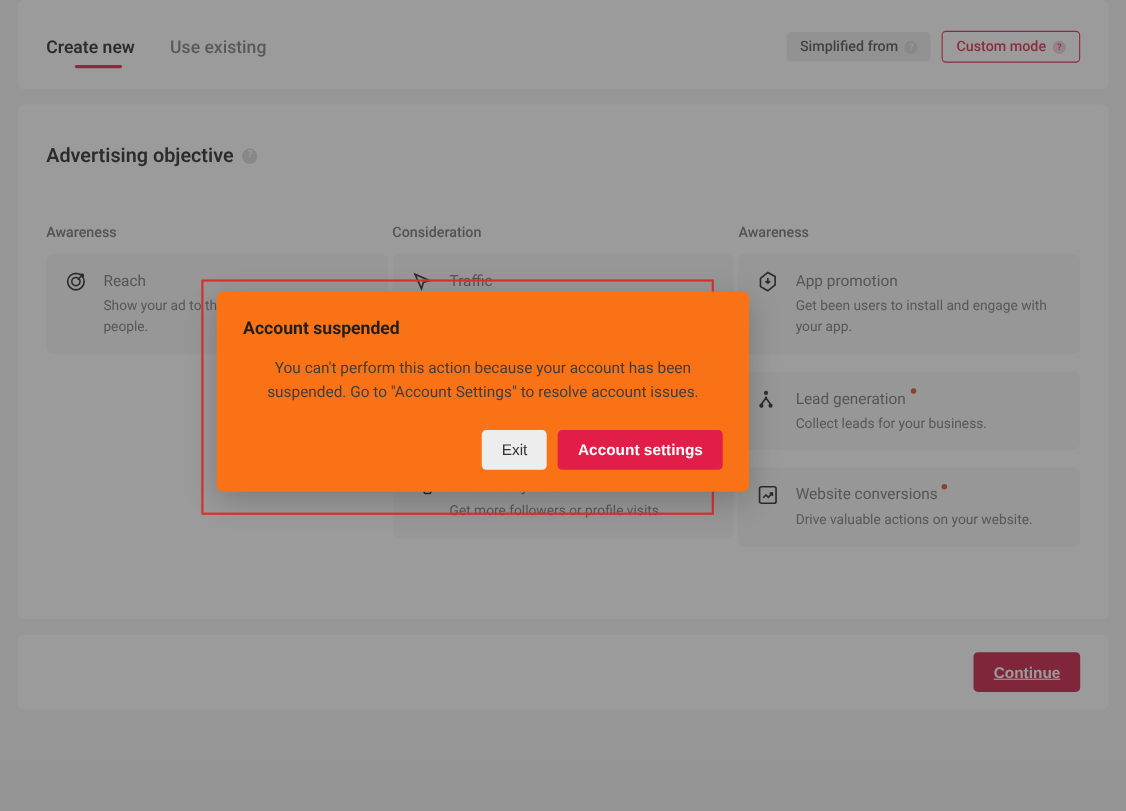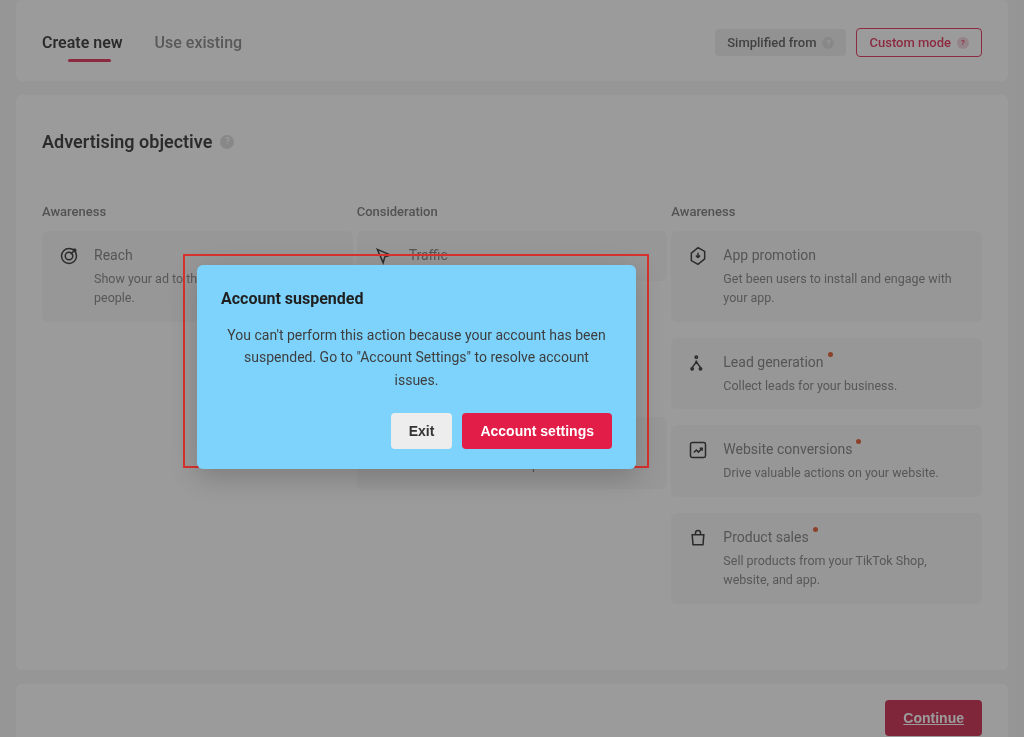--- a/index.html
+++ b/index.html
@@ -101,40 +101,40 @@
   
   .footer-card {
     padding: 16px 26px; display: flex; justify-content: flex-end;
   }
   .btn {
     border: none; border-radius: 4px; font-size: 14px; font-weight: 600;
     padding: 10px 18px; cursor: pointer;
   }
   .btn-primary { background: #e11d48; color: #fff; }
   .btn-primary.darker { background: #c8153e; text-decoration: underline; }
-  .btn-secondary { background: #ededed; color: #333; font-weight: 700; }
+  .btn-secondary { background: #ededed; color: #333; font-weight: 400; }
 
   
   .overlay {
     position: absolute; inset: 0;
     background: rgba(55,55,55,0.5);
     display: flex; align-items: flex-start; justify-content: center;
   }
   .modal-frame {
     position: absolute;
     left: 183px; top: 254px;
     width: 466px; height: 214px;
     border: 2px solid #d7322f;
     pointer-events: none;
   }
   .modal {
     position: absolute;
     left: 197px; top: 265px;
-    width: 439px;
-    background: #7dd3fc; border-radius: 6px;
+    width: 484px;
+    background: #f97316; border-radius: 6px;
     padding: 24px 24px 20px 24px;
     box-shadow: 0 8px 28px rgba(0,0,0,0.2);
   }
   .modal h3 {
     font-size: 16px; font-weight: 700; color: #1f1f1f; margin-bottom: 16px;
   }
   .modal p {
     font-size: 14px; color: #3e3e3e; line-height: 1.6; margin-bottom: 22px; text-align: center;
   }
   .modal-actions { display: flex; justify-content: flex-end; gap: 10px; }
@@ -251,32 +251,20 @@
                 <path d="M7 15l3-3 2.5 2.5L17 10"></path>
                 <path d="M14 10h3v3"></path>
               </svg>
           </span>
           <div>
             <div class="obj-title dot-badge">Website conversions</div>
             <div class="obj-desc">Drive valuable actions on your website.</div>
           </div>
         </div>
 
-        <div class="obj-item">
-          <span class="icon">
-            <svg viewBox="0 0 24 24" fill="none" stroke="currentColor" stroke-width="1.8">
-                <path d="M5 8h14l-1 12H6L5 8z"></path>
-                <path d="M9 8V6a3 3 0 016 0v2"></path>
-              </svg>
-          </span>
-          <div>
-            <div class="obj-title dot-badge">Product sales</div>
-            <div class="obj-desc">Sell products from your TikTok Shop, website, and app.</div>
-          </div>
-        </div>
       </div>
     </div>
   </div>
 
   <div class="card footer-card">
     <button class="btn btn-primary darker">Continue</button>
   </div>
 </div>
 
 <div class="overlay"></div>

